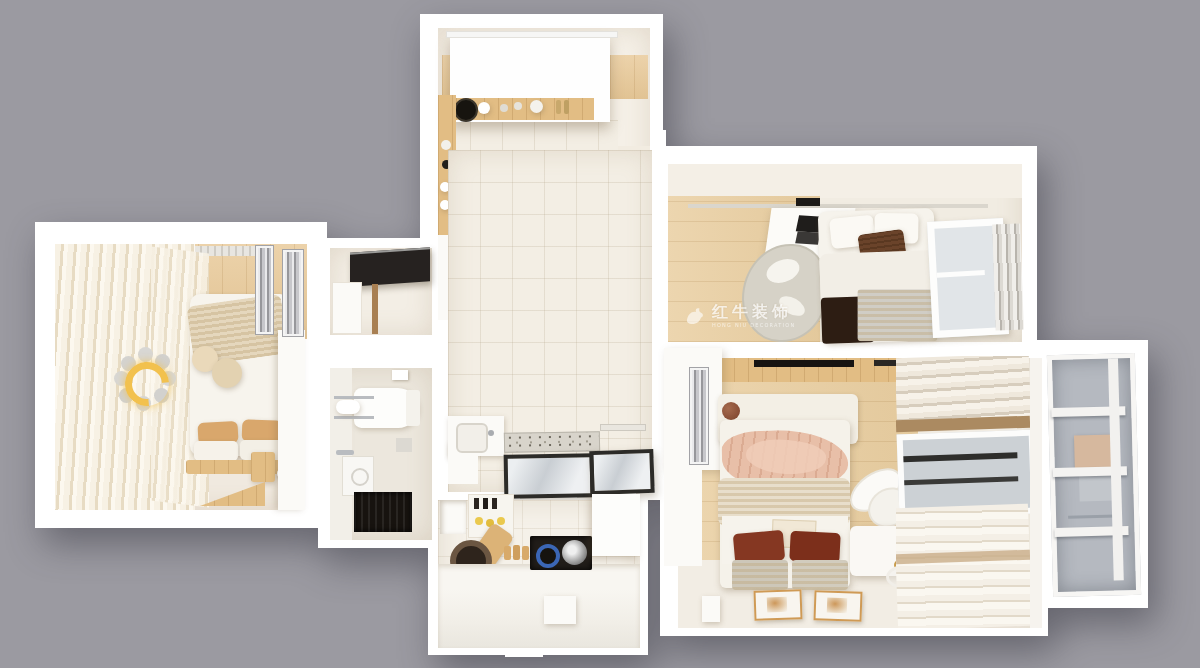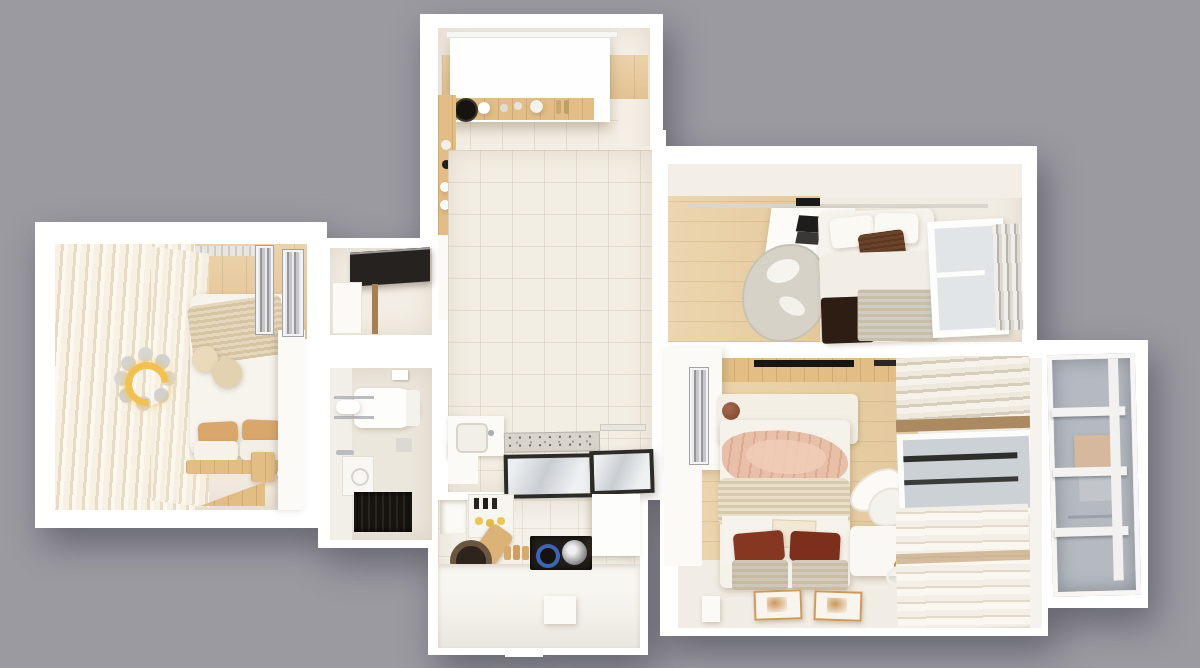--- a/index.html
+++ b/index.html
@@ -198,20 +198,29 @@
       <div class="a knitB soft" style="left:40px;top:22px;width:46px;height:26px;background-color:#6a432a;border-radius:5px;transform:rotate(-6deg);"></div>
       <div class="a" style="left:0;top:42px;width:116px;height:90px;background:#f2eee6;border-radius:8px;"></div>
       <div class="a" style="left:0;top:86px;width:52px;height:46px;background:#2d1d13;border-radius:4px;"></div>
       <div class="a knit" style="left:36px;top:80px;width:80px;height:52px;background-color:#d0cdc5;border-radius:4px;transform:rotate(2deg);"></div>
     </div>
     <div class="a" style="left:262px;top:56px;width:62px;height:102px;border:7px solid #fdfdfc;background:#e1e5e8;transform:rotate(-3deg);box-shadow:2px 3px 6px rgba(110,95,70,.3);">
       <div class="a" style="left:0;top:44px;width:48px;height:5px;background:#fdfdfc;"></div>
     </div>
     <div class="a blinds" style="left:326px;top:60px;width:28px;height:106px;transform:rotate(-2deg);"></div>
 
+    <div class="a wm" style="left:14px;top:138px;">
+      <svg width="24" height="24" viewBox="0 0 24 24">
+          <path d="M5 15 C6 9 10 6 14 7 C13 4 15 2.5 17.5 3.5 C16.5 5.5 17.5 7 19.5 8 C21.5 9 21.5 12 19 12.5 C18 16.5 14 19.5 9 19 C6 18.6 4.6 17 5 15 Z" fill="rgba(255,255,255,0.8)"></path>
+        </svg>
+      <div>
+        <div class="zh">红牛装饰</div>
+        <div class="en">HONG NIU DECORATION</div>
+      </div>
+    </div>
   </div>
 
   <div class="room" style="left:678px;top:358px;width:364px;height:270px;background:#f1ece3;" title="master bedroom">
     <div class="a woodH" style="left:0;top:4px;width:240px;height:200px;"></div>
     <div class="a" style="left:0;top:202px;width:240px;height:68px;background:#f2ede4;"></div>
     <div class="a woodD" style="left:0;top:0;width:240px;height:24px;"></div>
     <div class="a" style="left:76px;top:2px;width:100px;height:7px;background:#171412;"></div>
     <div class="a" style="left:196px;top:2px;width:30px;height:6px;background:#2a2724;"></div>
     <div class="a wh" style="left:-14px;top:-10px;width:58px;height:122px;box-shadow:3px 3px 8px rgba(120,100,70,.25);"></div>
     <div class="a mirror" style="left:12px;top:10px;width:14px;height:92px;"></div>

